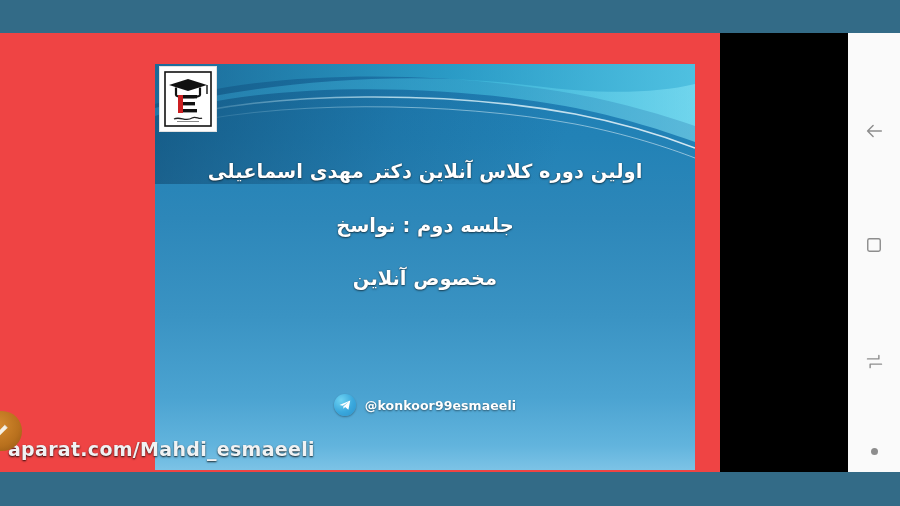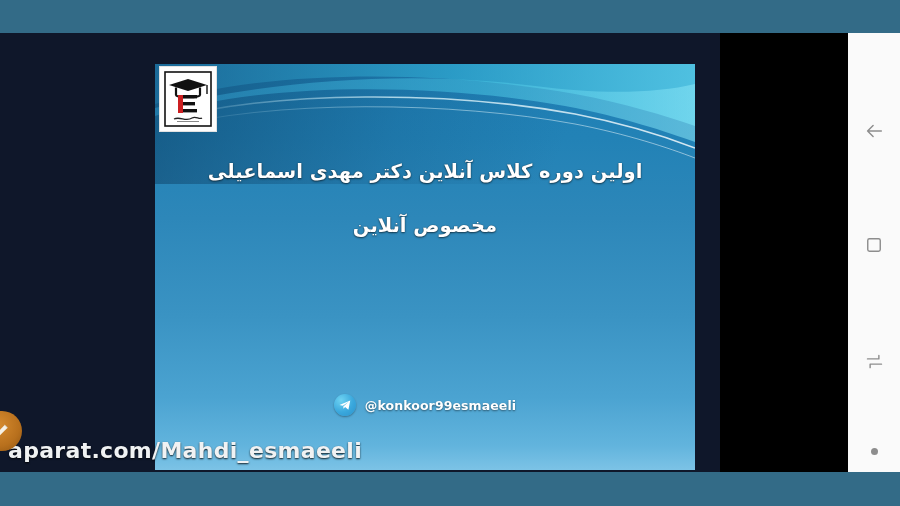--- a/index.html
+++ b/index.html
@@ -14,21 +14,21 @@
     background:#336b87;
   }
   .bottombar {
     position:absolute; left:0; top:472px; width:900px; height:34px;
     background:#336b87;
   }
 
   
   .stage {
     position:absolute; left:0; top:33px; width:720px; height:439px;
-    background:#0f172a; overflow:hidden;
+    background:#ef4444; overflow:hidden;
   }
 
   
   .slide {
     position:absolute; left:155px; top:31px; width:540px; height:406px;
     overflow:hidden;
     background:
       linear-gradient(180deg,
         #1f7fb5 0%,
         #2282b6 18%,
@@ -91,21 +91,21 @@
     width:22px; height:22px; border-radius:6px;
     background:
       radial-gradient(circle at 28% 108%, #fdd85a 0%, #f9a03c 22%, #ef4a5b 46%, #d92e7f 62%, #9b36b7 82%, #5b51d8 100%);
     display:flex; align-items:center; justify-content:center;
     box-shadow:0 1px 2px rgba(0,0,0,.35);
   }
 
   
   .watermark {
     position:absolute; left:8px; top:405px;
-    color:#f0f2f3; font-size:22px; font-weight:bold;
+    color:#f0f2f3; font-size:19px; font-weight:bold;
     font-family:"DejaVu Sans", sans-serif;
     letter-spacing:.3px;
     text-shadow:0 1px 2px rgba(0,0,0,.85);
     z-index:6; white-space:nowrap;
   }
 
   
   .pen-fab {
     position:absolute; left:-18px; top:378px; width:40px; height:40px;
     border-radius:50%;
@@ -188,20 +188,21 @@
             <rect x="19" y="38" width="14" height="3.4" fill="#111"></rect>
 
             <path d="M10,48 C16,45 22,51 28,47 C32,44.5 35,49 38,47" fill="none" stroke="#222" stroke-width="1.3"></path>
             <path d="M13,50.5 L35,50.5" stroke="#222" stroke-width="0.9" opacity=".6"></path>
           </svg>
         </div>
       </div>
 
       <div class="slide-text">
         <div class="line line1">اولین دوره کلاس آنلاین دکتر مهدی اسماعیلی</div>
+        <div class="line line2">جلسه دوم : نواسخ</div>
         <div class="line line3">مخصوص آنلاین</div>
       </div>
 
       <div class="social-row">
 
         <div class="social">
           <span class="tg-icon">
             <svg viewBox="0 0 24 24" width="14" height="14">
               <path d="M2.5 11.8 L21 4.2 L17.8 20 L12.2 15.6 L9.4 18.4 L9.1 14.4 L18.4 6.6 L8.2 13.4 Z" fill="#ffffff"></path>
             </svg>

